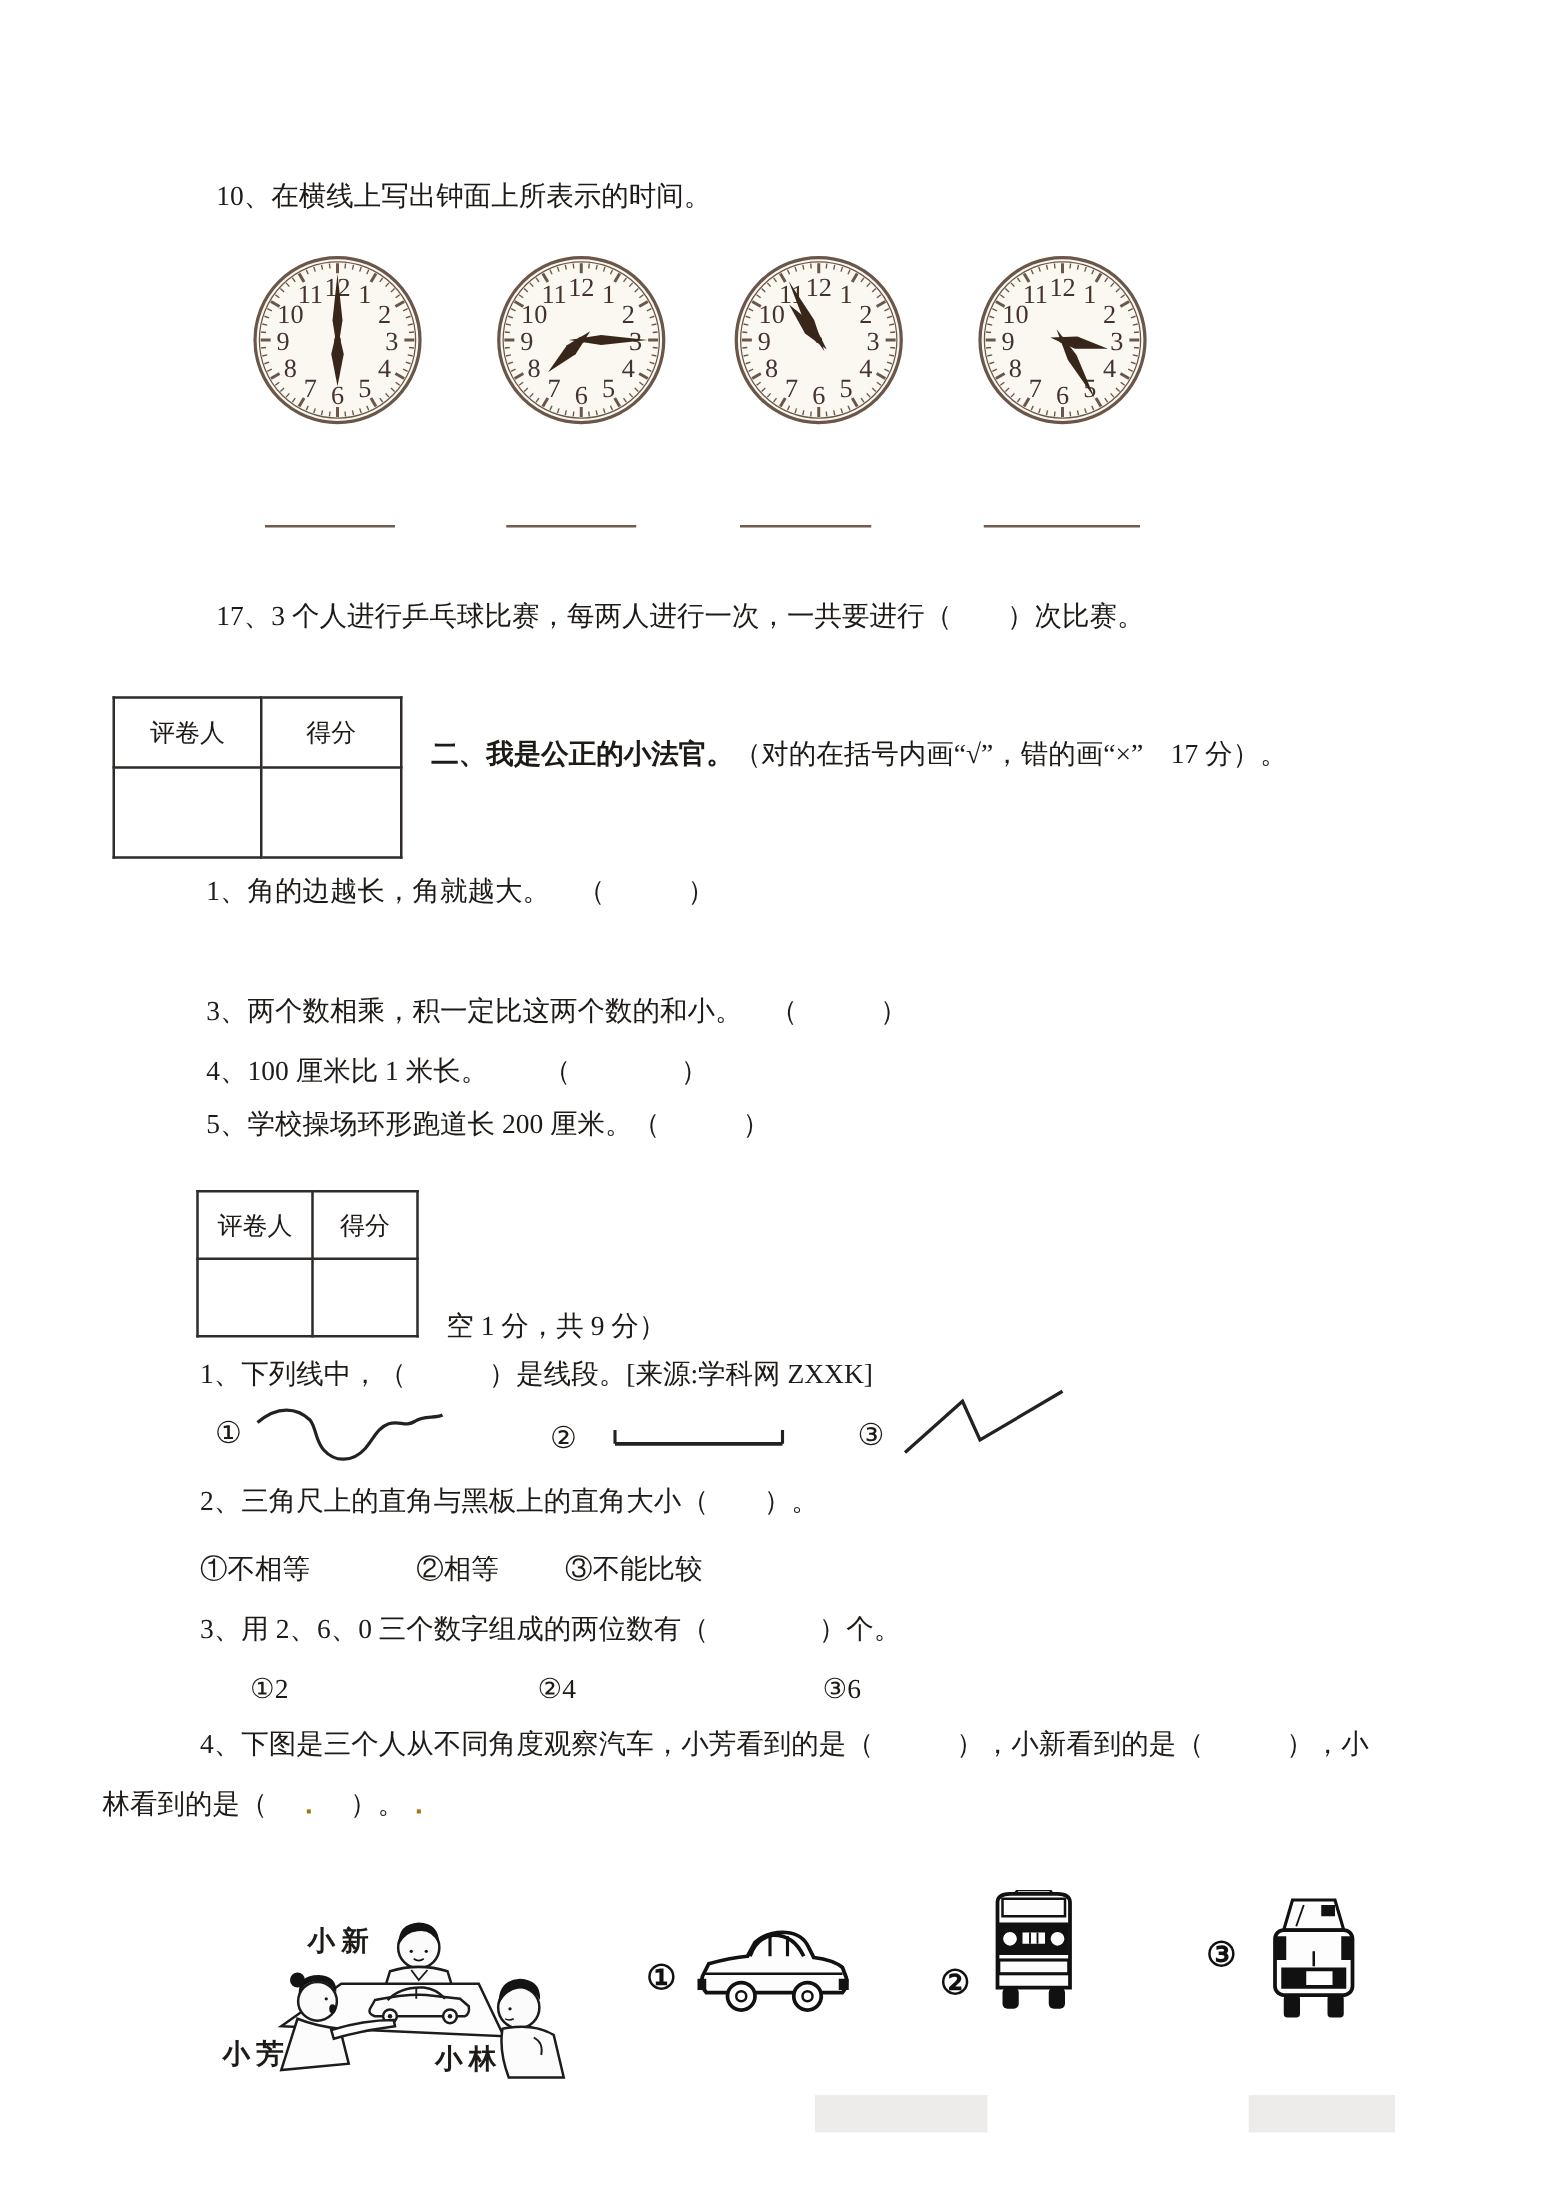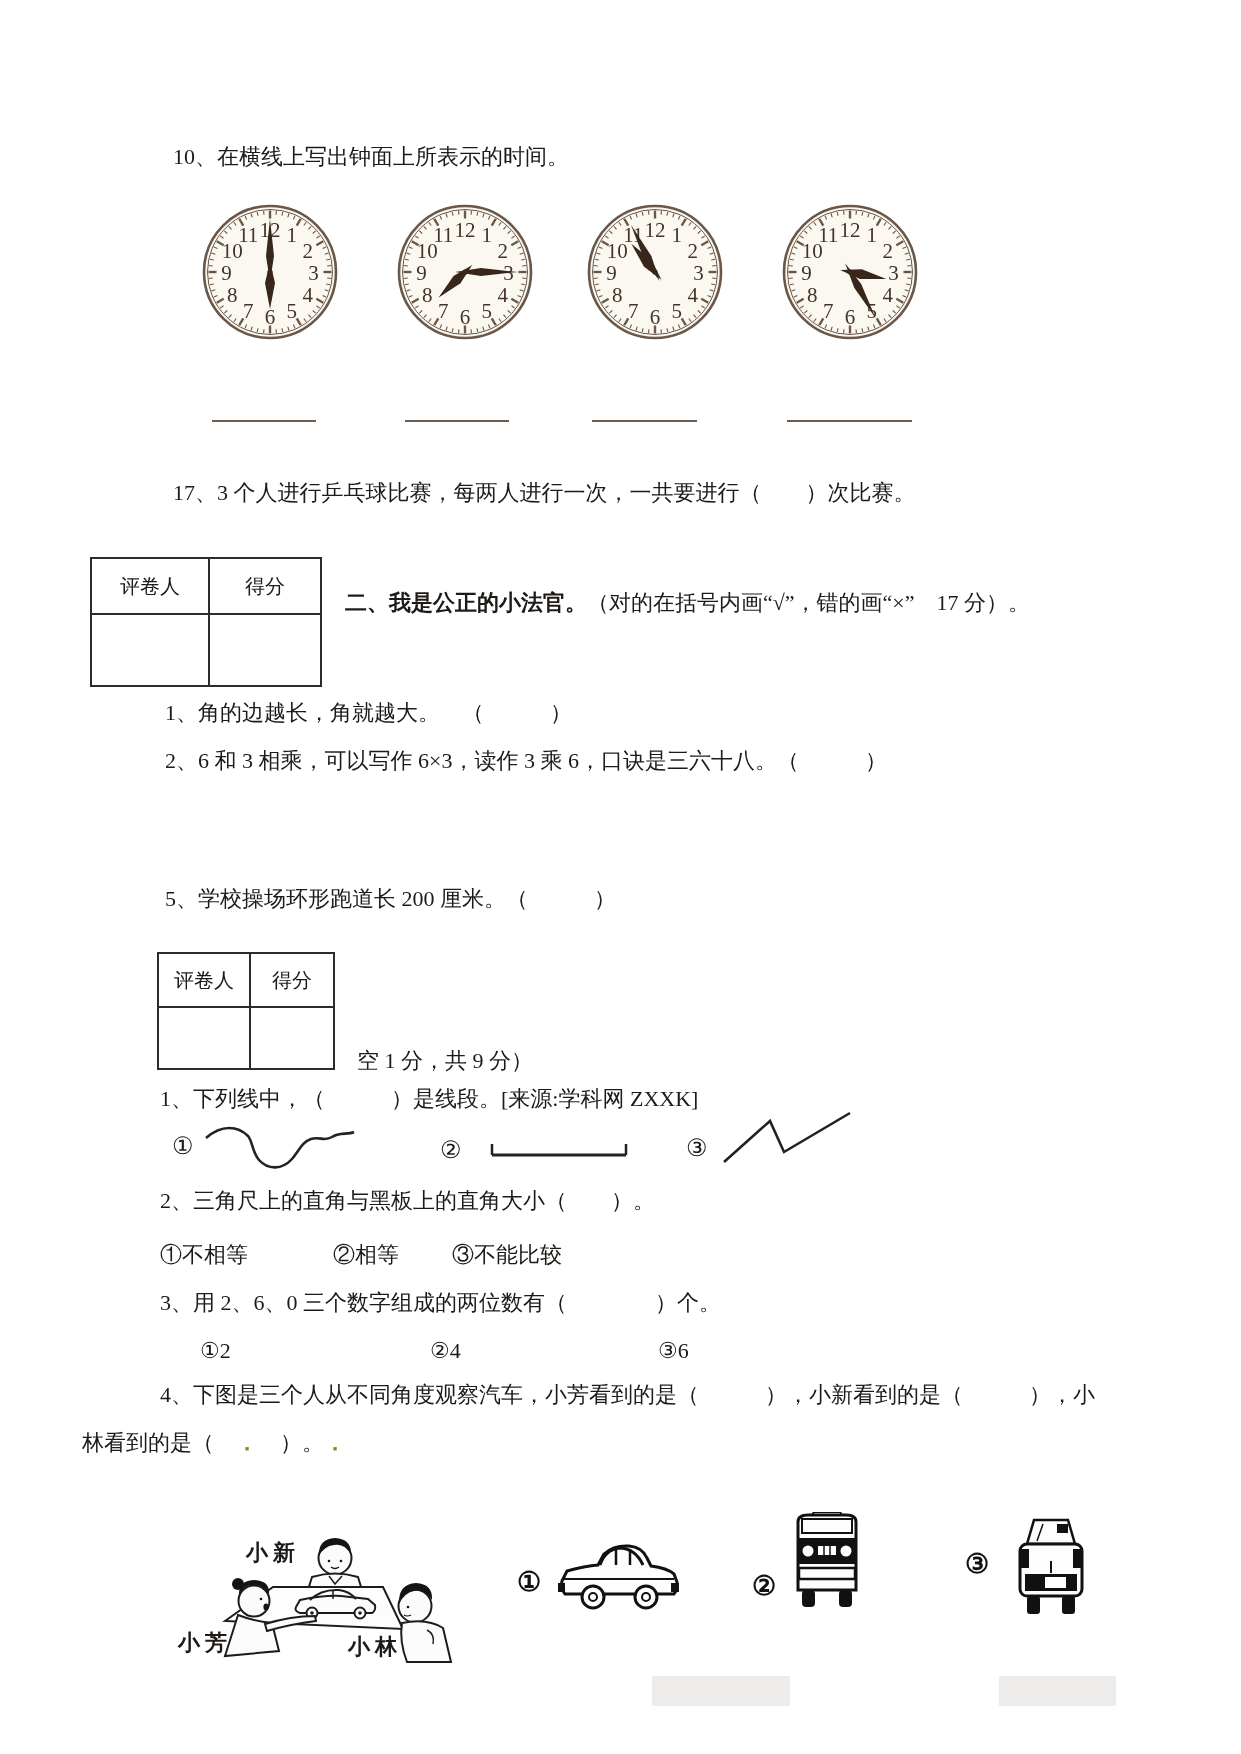--- a/index.html
+++ b/index.html
@@ -361,21 +361,22 @@
       <td></td>
     </tr>
   </tbody>
     </table>
 
   <div class="abs t" style="left:345px;top:588px">
     <span class="bold">二、我是公正的小法官。</span><span>（对的在括号内画“√”，错的画“×”　17 分）。</span>
   </div>
 
   <div class="abs t" style="left:165px;top:698px">1、角的边越长，角就越大。　（　　　）</div>
-  <div class="abs t" style="left:165px;top:746px">2、6 和 3 相乘，可以写作 6×3，读作 3 乘 6，口诀是三六十八。（　　　）</div>
+  <div class="abs t" style="left:165px;top:794px">3、两个数相乘，积一定比这两个数的和小。　（　　　）</div>
+  <div class="abs t" style="left:165px;top:842px">4、100 厘米比 1 米长。　　（　　　　）</div>
   <div class="abs t" style="left:165px;top:884px">5、学校操场环形跑道长 200 厘米。（　　　）</div>
 
   <table class="score" style="left:157px;top:952px">
     <tbody>
         <tr>
       <td style="width:90px;height:52px">评卷人</td>
       <td style="width:82px">得分</td>
     </tr>
     <tr>
       <td style="height:60px"></td>

